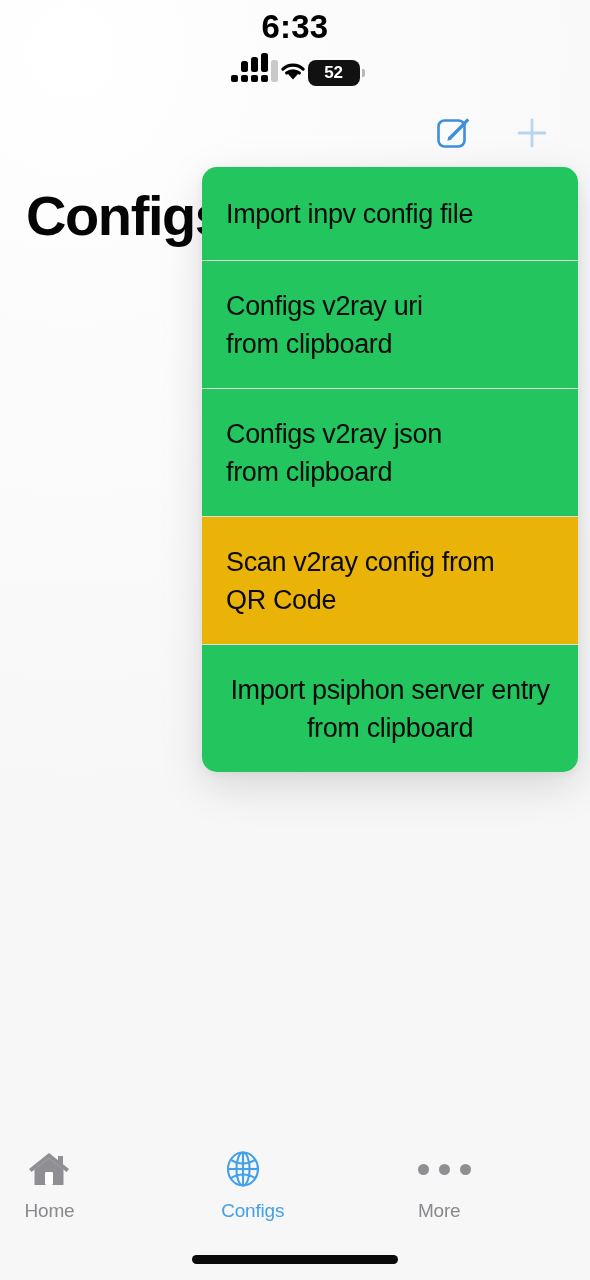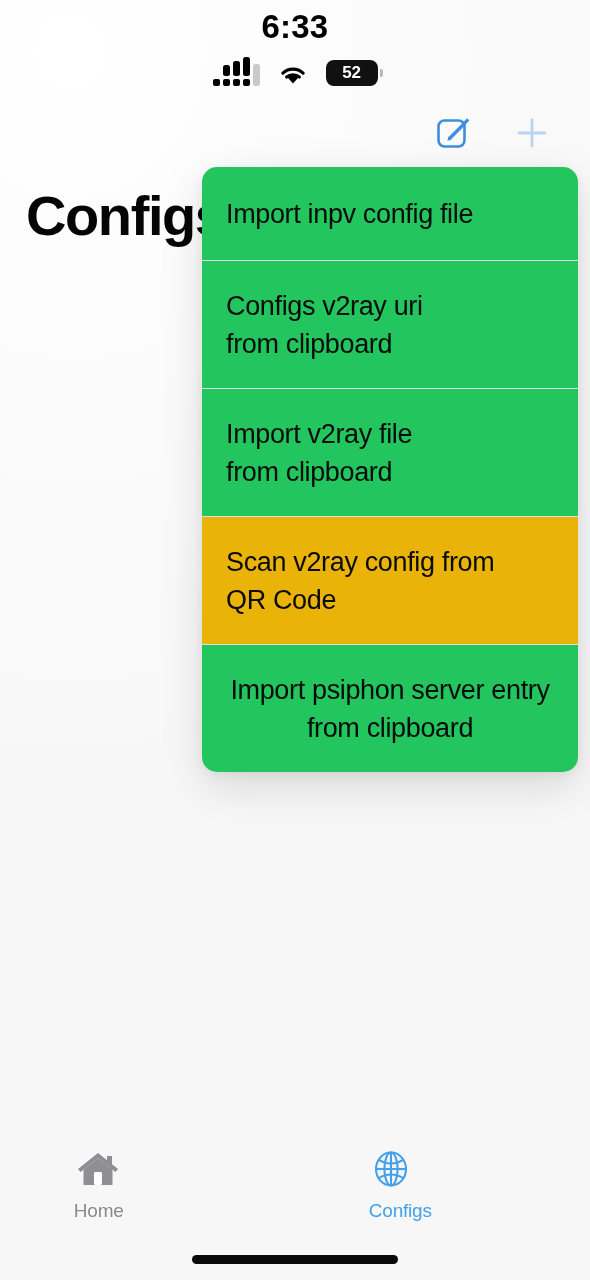--- a/index.html
+++ b/index.html
@@ -21,21 +21,21 @@
     position:absolute; top:0; left:0; right:12px; height:86px;
     display:flex; align-items:center; justify-content:space-between;
     padding:0 40px 0 52px;
     flex-direction:column;
   }
   .sb-time{
     font-size:33px; font-weight:600; color:#000;
     letter-spacing:0.2px; line-height:1;
     padding-top:10px;
   }
-  .sb-right{ display:flex; align-items:flex-end; gap:18px; padding-top:10px; }
+  .sb-right{ display:flex; align-items:flex-start; padding-top:10px; }
 
   
   .cellular{ display:flex; align-items:flex-end; gap:3px; height:22px; }
   .cell-col{ display:flex; flex-direction:column; justify-content:flex-end; gap:3px; width:7px; }
   .cell-dot{ width:7px; height:7px; border-radius:2px; background:#000; }
   .cell-bar{ width:7px; border-radius:2.5px; background:#000; }
   .cell-col.dim .cell-dot,.cell-col.dim .cell-bar{ background:#c9c9cc; }
 
   .wifi{ position:relative; width:30px; height:22px; }
   .wifi svg{ display:block; }
@@ -178,21 +178,21 @@
   <div class="ctx-item one-line">
     <span class="ctx-line">Import inpv config file</span>
   </div>
 
   <div class="ctx-item">
     <span class="ctx-line">Configs v2ray uri</span>
     <span class="ctx-line">from clipboard</span>
   </div>
 
   <div class="ctx-item">
-    <span class="ctx-line">Import v2ray file</span>
+    <span class="ctx-line">Configs v2ray json</span>
     <span class="ctx-line">from clipboard</span>
   </div>
 
   <div class="ctx-item highlighted">
     <span class="ctx-line">Scan v2ray config from</span>
     <span class="ctx-line">QR Code</span>
   </div>
 
   <div class="ctx-item">
     <span class="ctx-line">Import psiphon server entry</span>
@@ -225,16 +225,26 @@
           <path d="M9.6 12.6 a22 22 0 0 0 24.8 0"></path>
           <path d="M9.6 31.4 a22 22 0 0 1 24.8 0"></path>
           <line x1="22" y1="5.5" x2="22" y2="38.5"></line>
         </g>
       </svg>
     </div>
     <div class="tab-label">Configs</div>
   </div>
 
 
+  <div class="tab">
+    <div class="tab-icon">
+      <div class="more-dots">
+          <i></i>
+          <i></i>
+          <i></i>
+        </div>
+    </div>
+    <div class="tab-label">More</div>
+  </div>
 
 </div>
 
 <div class="home-indicator"></div>
 
 </body></html>

